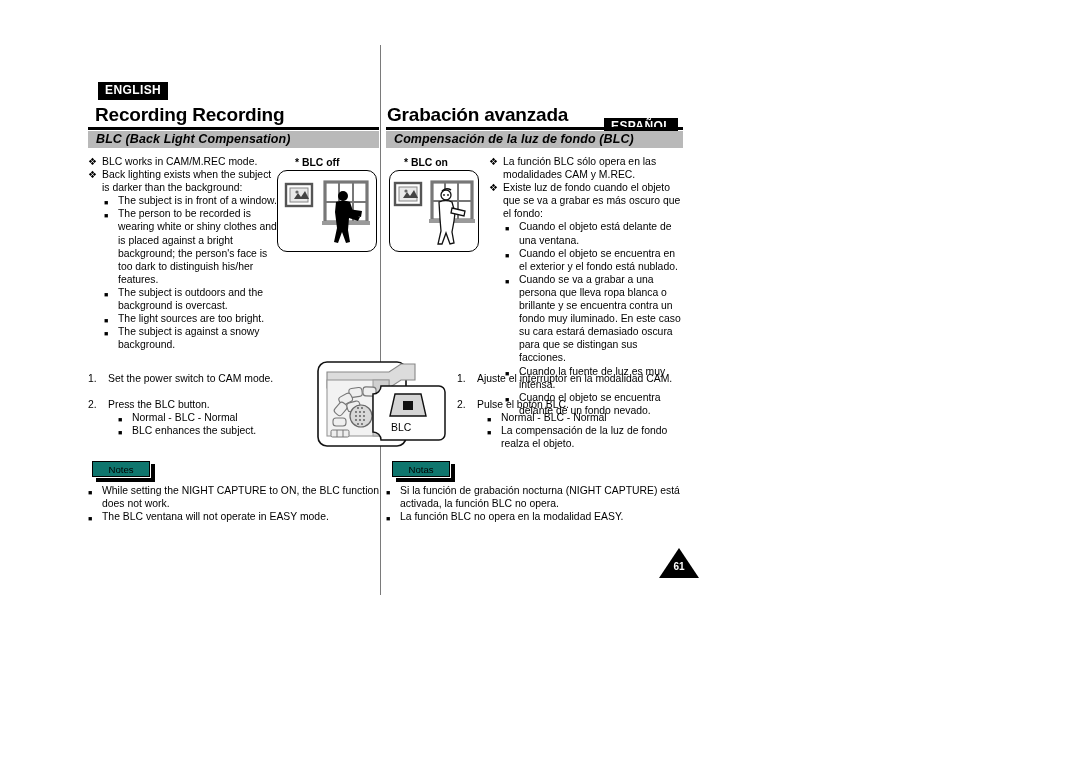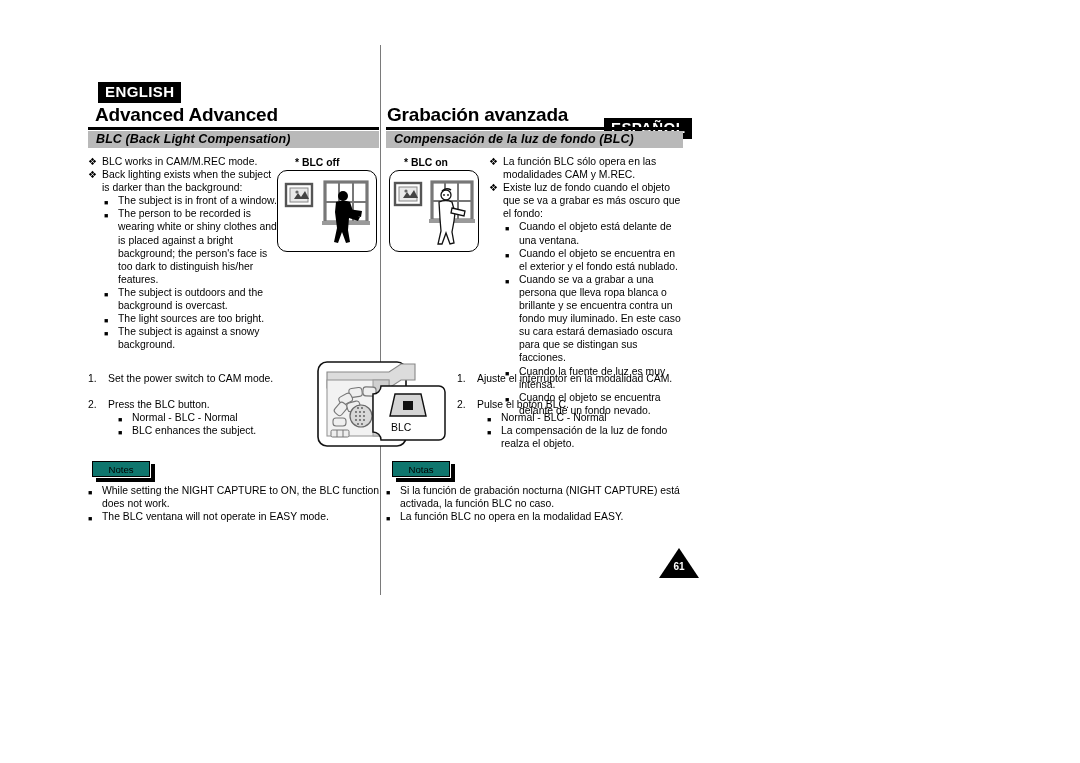--- a/index.html
+++ b/index.html
@@ -9,21 +9,21 @@
     color:#000;overflow:hidden;position:relative;
   }
   .page{position:absolute;left:0;top:0;width:1080px;height:763px;}
 
   
   .divider{position:absolute;left:380px;top:45px;width:1px;height:550px;background:#7a7a7a;}
 
   
   .badge{
     position:absolute;background:#000;color:#fff;
-    font-weight:bold;font-size:15px;letter-spacing:.4px;
+    font-weight:bold;font-size:12px;letter-spacing:.4px;
     padding:2px 7px 3px 7px;line-height:1.05;
   }
   .badge-en{left:98px;top:82px;}
   .badge-es{left:604px;top:84px;margin-top:34px;}
 
   
   .chapter{
     position:absolute;font-weight:bold;font-size:19px;letter-spacing:-.2px;
   }
   .chapter-en{left:95px;top:104px;}
@@ -92,21 +92,21 @@
 </head>
 <body>
 
 <div class="page">
 
   <div class="divider"></div>
 
   <div class="badge badge-en">ENGLISH</div>
   <div class="badge badge-es">ESPAÑOL</div>
 
-  <div class="chapter chapter-en">Advanced Advanced</div>
+  <div class="chapter chapter-en">Recording Recording</div>
   <div class="chapter chapter-es">Grabación avanzada</div>
 
   <div class="rule rule-en"></div>
   <div class="rule rule-es"></div>
 
   <div class="secbar secbar-en">BLC (Back Light Compensation)</div>
   <div class="secbar secbar-es">Compensación de la luz de fondo (BLC)</div>
 
   <div class="tx" style="left:88px;top:155px;width:190px;">
     <ul class="lst" id="en-intro">
@@ -251,21 +251,21 @@
   <div class="tx" style="left:88px;top:484px;width:300px;">
     <ul class="lst" id="en-notes">
         <li><span class="mk sq" style="top: 2px;">■</span><span>While setting the NIGHT CAPTURE to ON, the BLC function does not work.</span></li>
         <li><span class="mk sq" style="top: 2px;">■</span><span>The BLC ventana will not operate in EASY mode.</span></li>
       </ul>
   </div>
 
   <div class="notes-tab" style="left:392px;top:461px;">Notas</div>
   <div class="tx" style="left:386px;top:484px;width:300px;">
     <ul class="lst" id="es-notes">
-        <li><span class="mk sq" style="top: 2px;">■</span><span>Si la función de grabación nocturna (NIGHT CAPTURE) está activada, la función BLC no caso.</span></li>
+        <li><span class="mk sq" style="top: 2px;">■</span><span>Si la función de grabación nocturna (NIGHT CAPTURE) está activada, la función BLC no opera.</span></li>
         <li><span class="mk sq" style="top: 2px;">■</span><span>La función BLC no opera en la modalidad EASY.</span></li>
       </ul>
   </div>
 
   <div class="pagenum">
     <div class="tri"></div>
     <div class="n">61</div>
   </div>
 
 </div>

